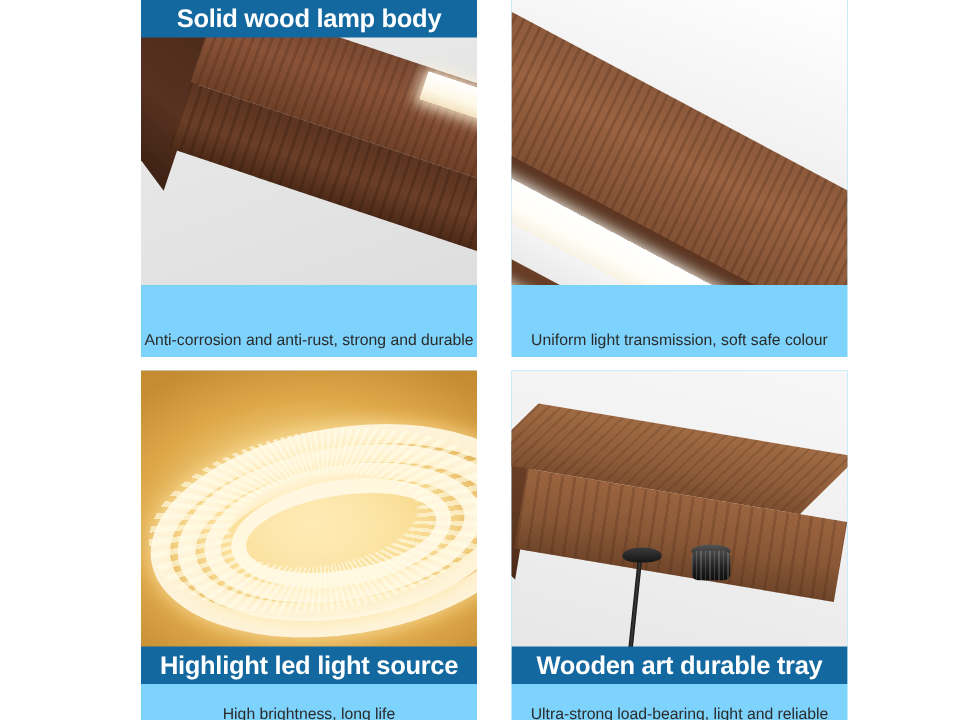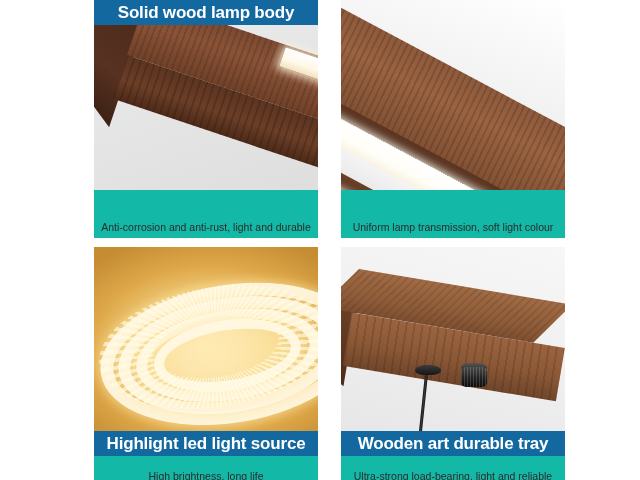--- a/index.html
+++ b/index.html
@@ -27,21 +27,21 @@
     position: absolute;
     inset: 0;
     display: grid;
     grid-template-columns: 243px 4px 243px;
     grid-template-rows: 238px 9px 233px;
   }
 
   .cell {
     position: relative;
     overflow: hidden;
-    background: #14b8a6;
+    background: #7dd3fc;
     margin-left: 19px;
   }
   .spacer { background: #ffffff; }
 
   
   .photo {
     position: absolute;
     left: 0;
     right: 0;
     top: 0;
@@ -315,37 +315,37 @@
         <div class="tl-beam">
           <div class="tl-face-end"></div>
           <div class="tl-face-top"></div>
           <div class="tl-face-front"></div>
         </div>
         <div class="tl-lightslot"></div>
       </div>
       <div class="caption-bar">
         <span class="caption-text">Solid wood lamp body</span>
       </div>
-      <div class="sub-text r1sub">Anti-corrosion and anti-rust, light and durable</div>
+      <div class="sub-text r1sub">Anti-corrosion and anti-rust, strong and durable</div>
     </div>
 
     <div class="spacer"></div>
 
     <div class="cell">
       <div class="photo r1">
         <div class="tr-bg"></div>
         <div class="tr-band tr-wood-top"></div>
         <div class="tr-band tr-wood-edge"></div>
         <div class="tr-band tr-acrylic1"></div>
         <div class="tr-band tr-gap"></div>
         <div class="tr-band tr-wood2"></div>
         <div class="tr-band tr-acrylic2"></div>
         <div class="tr-band tr-wood3"></div>
       </div>
-      <div class="sub-text r1sub">Uniform lamp transmission, soft light colour</div>
+      <div class="sub-text r1sub">Uniform light transmission, soft safe colour</div>
     </div>
 
     <div class="spacer"></div>
     <div class="spacer"></div>
     <div class="spacer"></div>
 
     <div class="cell">
       <div class="photo r2">
         <div class="bl-bg"></div>
         <div class="bl-glow"></div>

